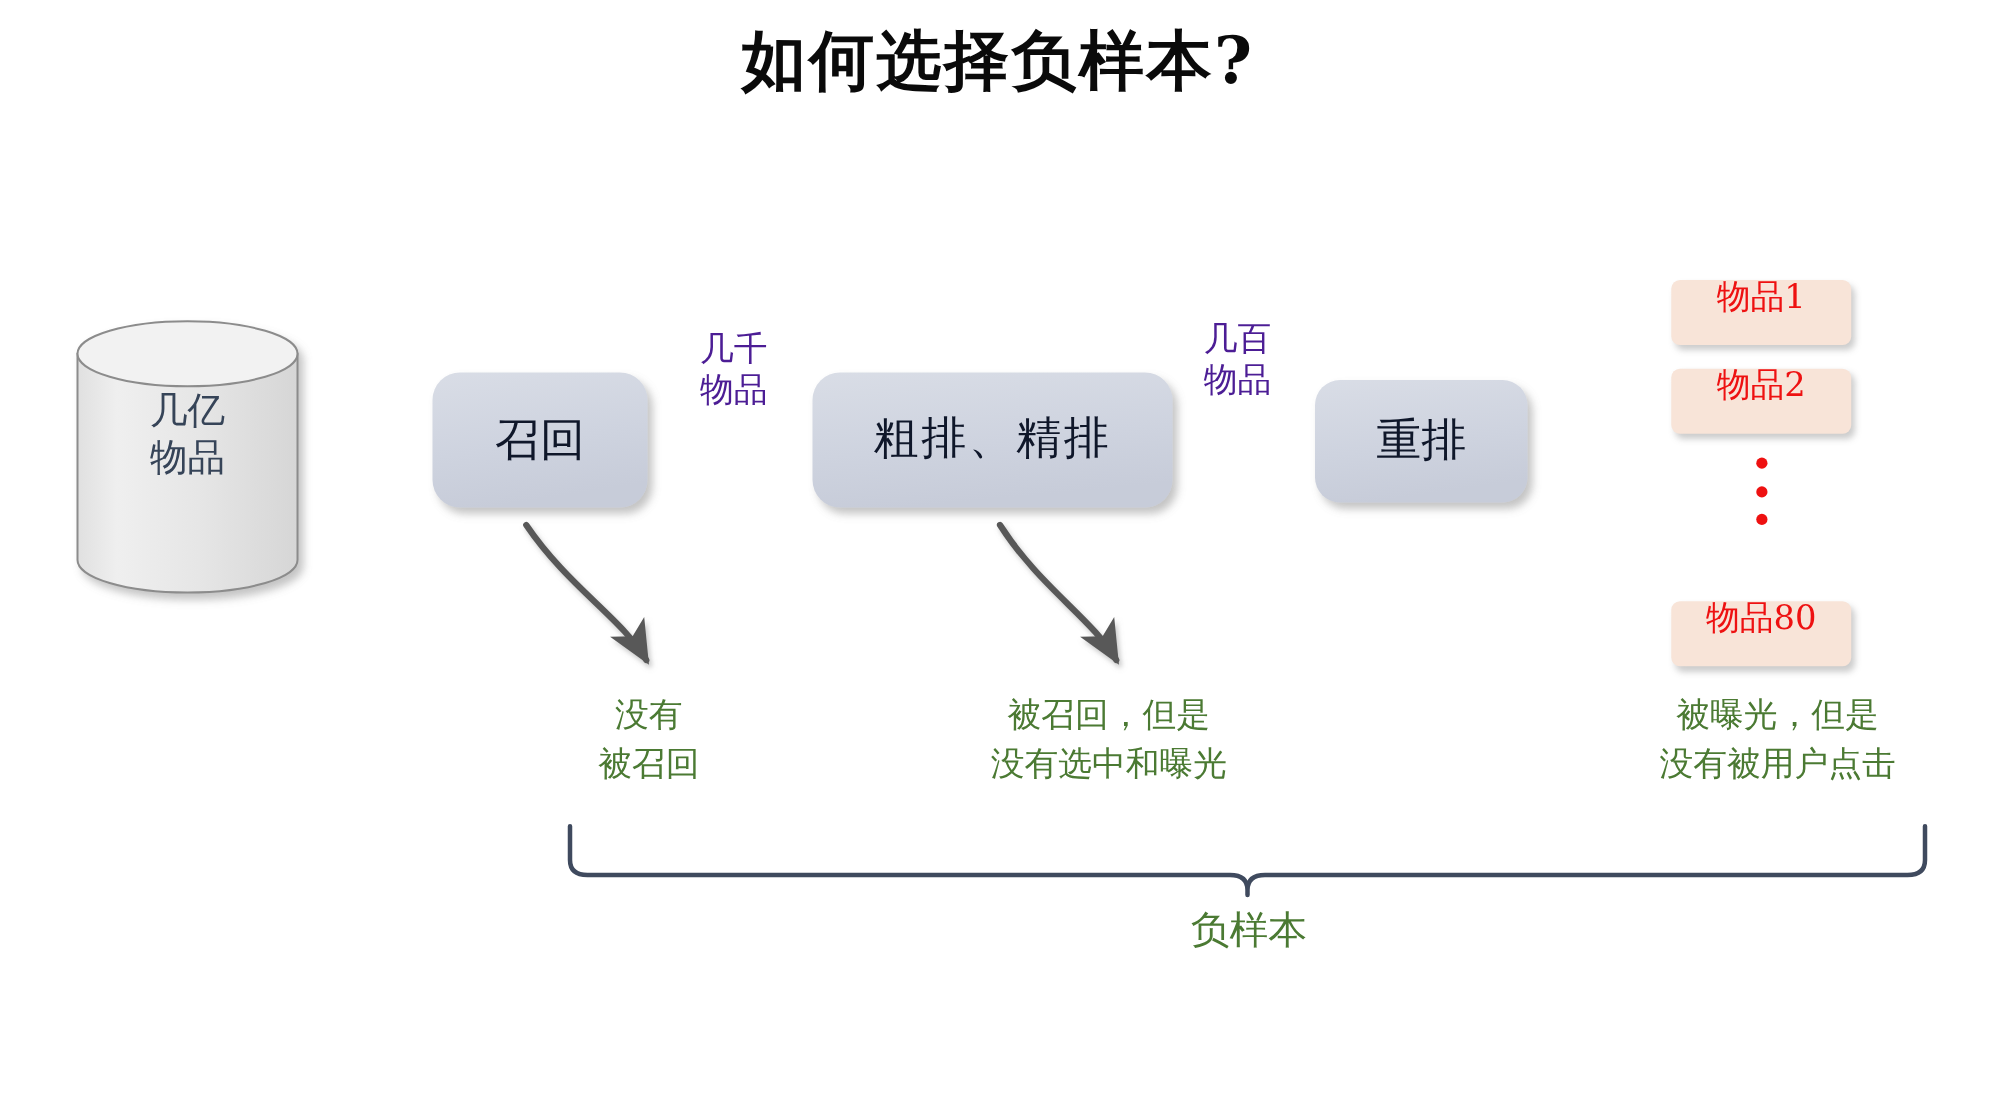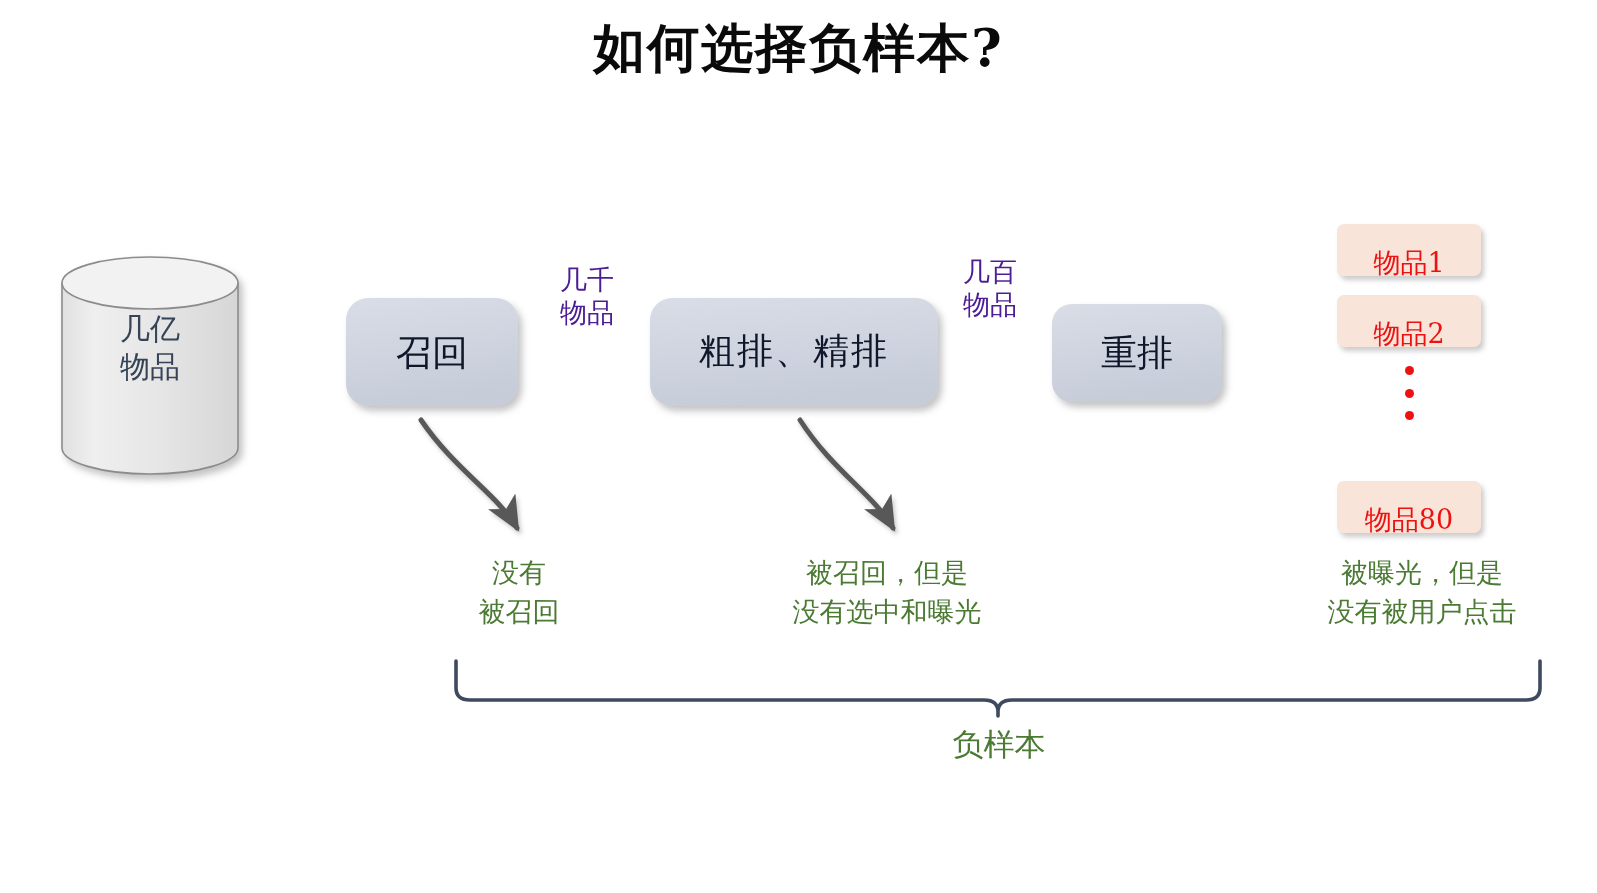--- a/index.html
+++ b/index.html
@@ -111,21 +111,21 @@
     font-family: Liberation Mono, monospace;
   }
 
   
   .item-box {
     position: absolute;
     background: #f8e4d8;
     border-radius: 7px;
     box-shadow: 3px 4px 5px rgba(120,120,120,0.38);
     display: flex;
-    align-items: flex-end;
+    align-items: flex-start;
     justify-content: center;
     font-family: "DejaVu Serif", "Liberation Serif", serif;
   }
   .item-1  { left: 1337px; top: 224px; width: 144px; height: 52px; }
   .item-2  { left: 1337px; top: 295px; width: 144px; height: 52px; }
   .item-80 { left: 1337px; top: 433px; width: 144px; height: 52px; margin-top: 48px; }
 
   .ellipsis-dots {
     position: absolute;
     left: 1337px;

